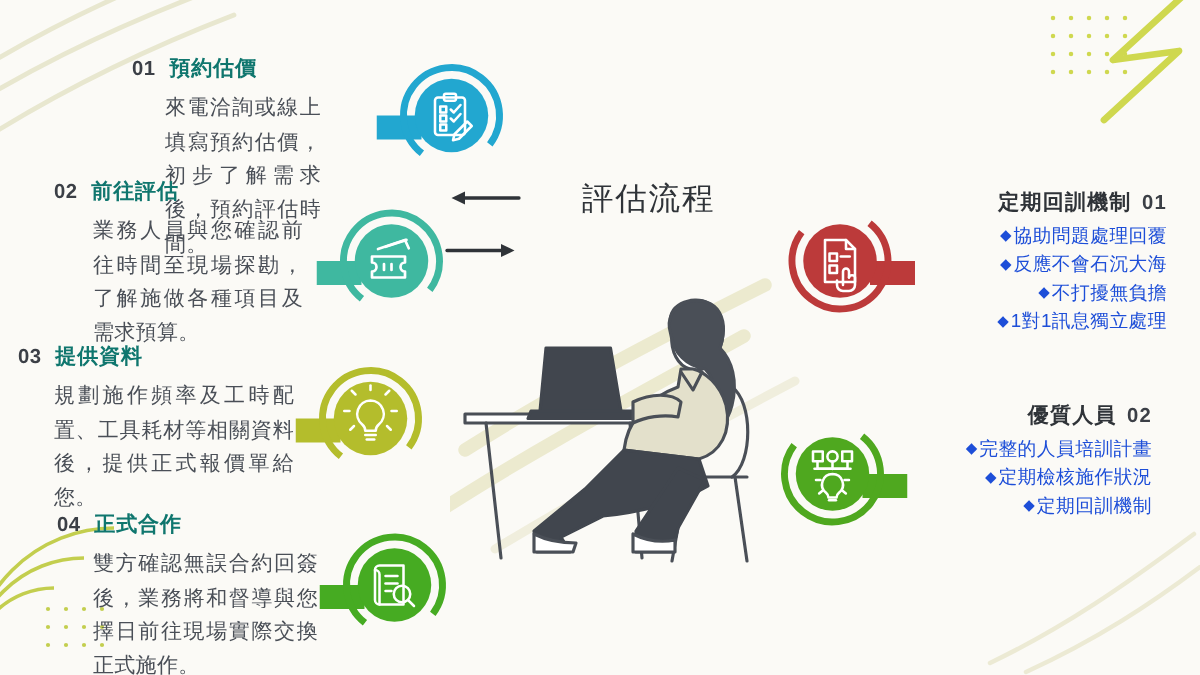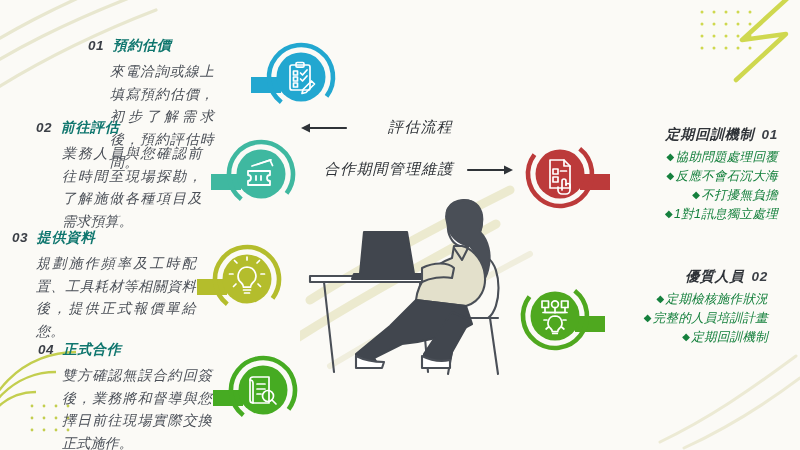--- a/index.html
+++ b/index.html
@@ -2,21 +2,21 @@
 <html><head>
 <meta charset="utf-8">
 <style>
   html,body{margin:0;padding:0;}
   body{
     width:800px;height:450px;overflow:hidden;
     background:#fbfaf6;
     font-family:"Liberation Sans","DejaVu Sans",sans-serif;
     position:relative;
   }
-  #stage{position:absolute;inset:0;width:800px;height:450px;font-style:italic;}
+  #stage{position:absolute;inset:0;width:800px;height:450px;}
 
   
   .deco{position:absolute;pointer-events:none;}
   #deco-tl{left:-40px;top:-30px;}
   #deco-tr{right:0;top:0;}
   #deco-bl{left:0;bottom:0;}
   #deco-br{right:0;bottom:0;}
   #deco-center{left:300px;top:180px;}
 
   
@@ -39,29 +39,29 @@
   
   .right-col{position:absolute;right:0;top:0;width:300px;height:450px;}
   .rblock{position:absolute;text-align:right;}
   .rblock-head{
     font-size:14px;font-weight:bold;color:#2f3338;letter-spacing:.8px;
     white-space:nowrap;margin-bottom:4px;
   }
   .rblock-head .rnum{margin-left:7px;font-size:13.5px;color:#3b3f46;}
   .rlist{list-style:none;margin:0;padding:0;}
   .rlist li{
-    font-size:12.5px;line-height:1.52;color:#15803d;
+    font-size:12.5px;line-height:1.52;color:#1d4ed8;
     letter-spacing:.3px;white-space:nowrap;
   }
   .rlist li .dia{font-size:10px;margin-right:1px;vertical-align:1px;}
 
   
   .flow{position:absolute;display:flex;align-items:center;gap:12px;}
   .flow-text{
-    font-size:15px;color:#2f3338;letter-spacing:1.2px;white-space:nowrap;padding-left:28px;
+    font-size:21px;color:#2f3338;letter-spacing:1.2px;white-space:nowrap;padding-left:28px;
   }
   #flow-top{left:300px;top:118px;}
   #flow-bottom{left:296px;top:160px;}
 
   
   .badge{position:absolute;}
 </style>
 </head>
 <body>
 
@@ -278,21 +278,20 @@
 
   <div class="flow" id="flow-top">
     <svg width="48" height="14" viewBox="0 0 48 14">
       <path d="M46 7 H6" stroke="#2f3338" stroke-width="2.2" stroke-linecap="round"></path>
       <path d="M1 7 L10 2.6 L10 11.4 Z" fill="#2f3338"></path>
     </svg>
     <span class="flow-text">評估流程</span>
   </div>
 
   <div class="flow" id="flow-bottom">
-    <span class="flow-text">合作期間管理維護</span>
     <svg width="48" height="14" viewBox="0 0 48 14">
       <path d="M2 7 H42" stroke="#2f3338" stroke-width="2.2" stroke-linecap="round"></path>
       <path d="M47 7 L38 2.6 L38 11.4 Z" fill="#2f3338"></path>
     </svg>
   </div>
 
   <svg class="badge" style="left:518px;top:128px;" width="92" height="92" viewBox="0 0 92 92">
     <path d="M92 46 h-30 v16 h30 Z" fill="#bc3a3a"></path>
     <circle cx="42" cy="46" r="32" fill="none" stroke="#bc3a3a" stroke-width="4.6" stroke-dasharray="150 52" transform="rotate(-52 42 46)"></circle>
     <circle cx="42" cy="46" r="24.5" fill="#bc3a3a"></circle>
@@ -340,20 +339,20 @@
         <li><span class="dia">◆</span><span>不打擾無負擔</span></li>
         <li><span class="dia">◆</span><span>1對1訊息獨立處理</span></li>
       </ul>
     </div>
 
     <div class="rblock" id="svc-1" style="right:32px;top:268px;">
       <div class="rblock-head">
         <span>優質人員</span><span class="rnum">02</span>
       </div>
       <ul class="rlist">
+        <li><span class="dia">◆</span><span>完整的人員培訓計畫</span></li>
         <li><span class="dia">◆</span><span>定期檢核施作狀況</span></li>
-        <li><span class="dia">◆</span><span>完整的人員培訓計畫</span></li>
         <li><span class="dia">◆</span><span>定期回訓機制</span></li>
       </ul>
     </div>
   </div>
 
 </div>
 
 </body></html>

